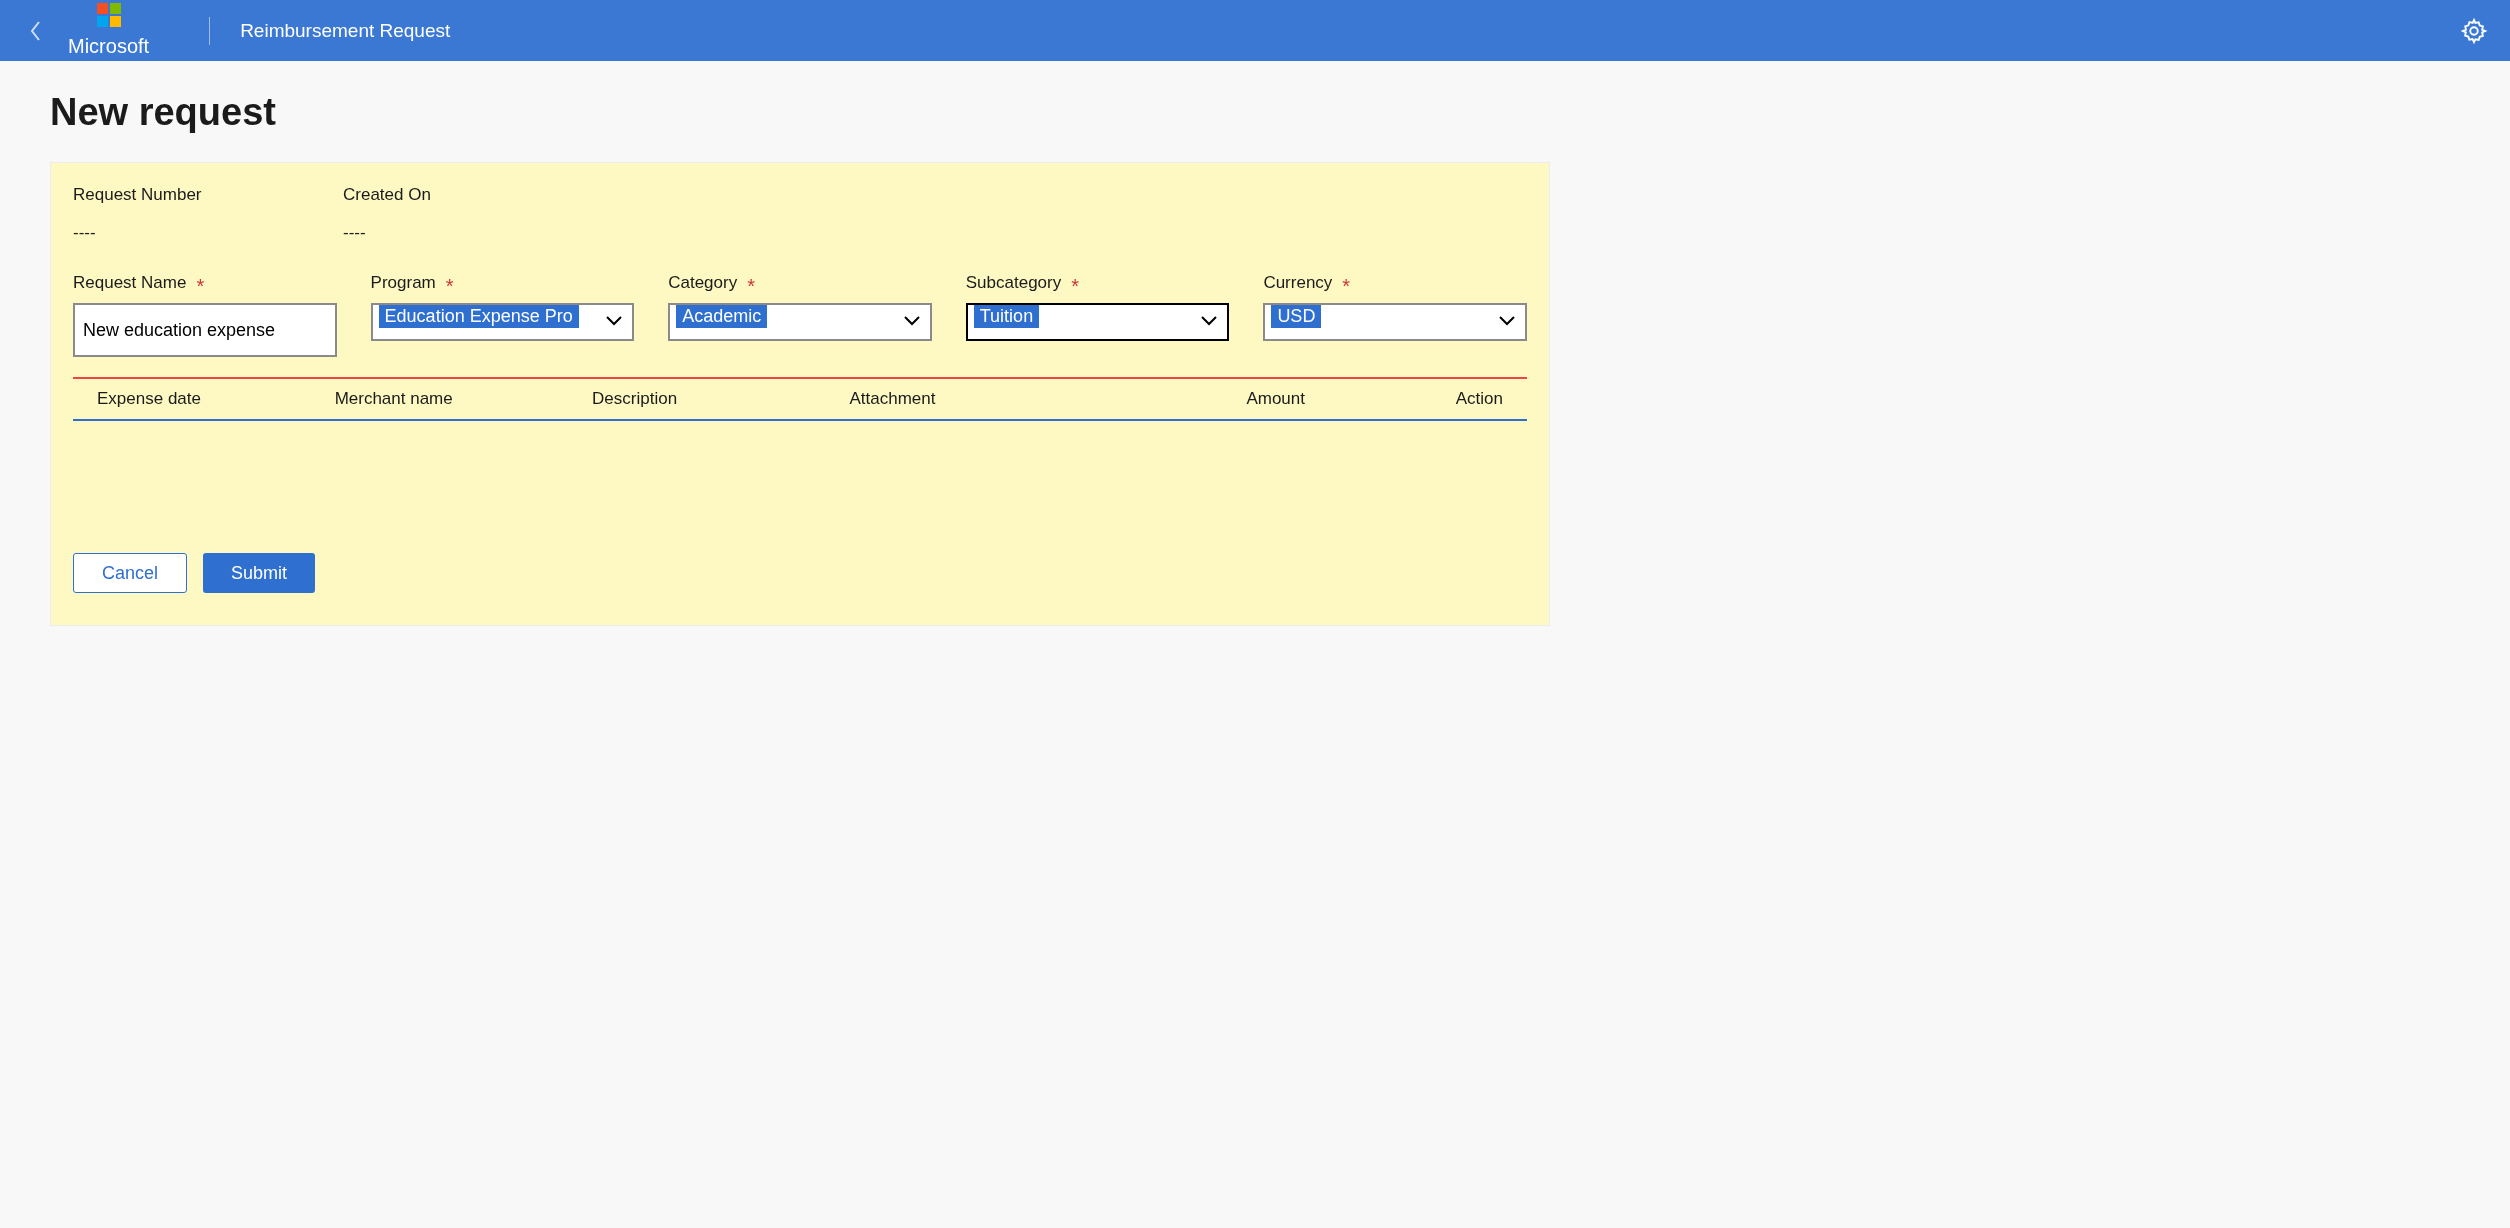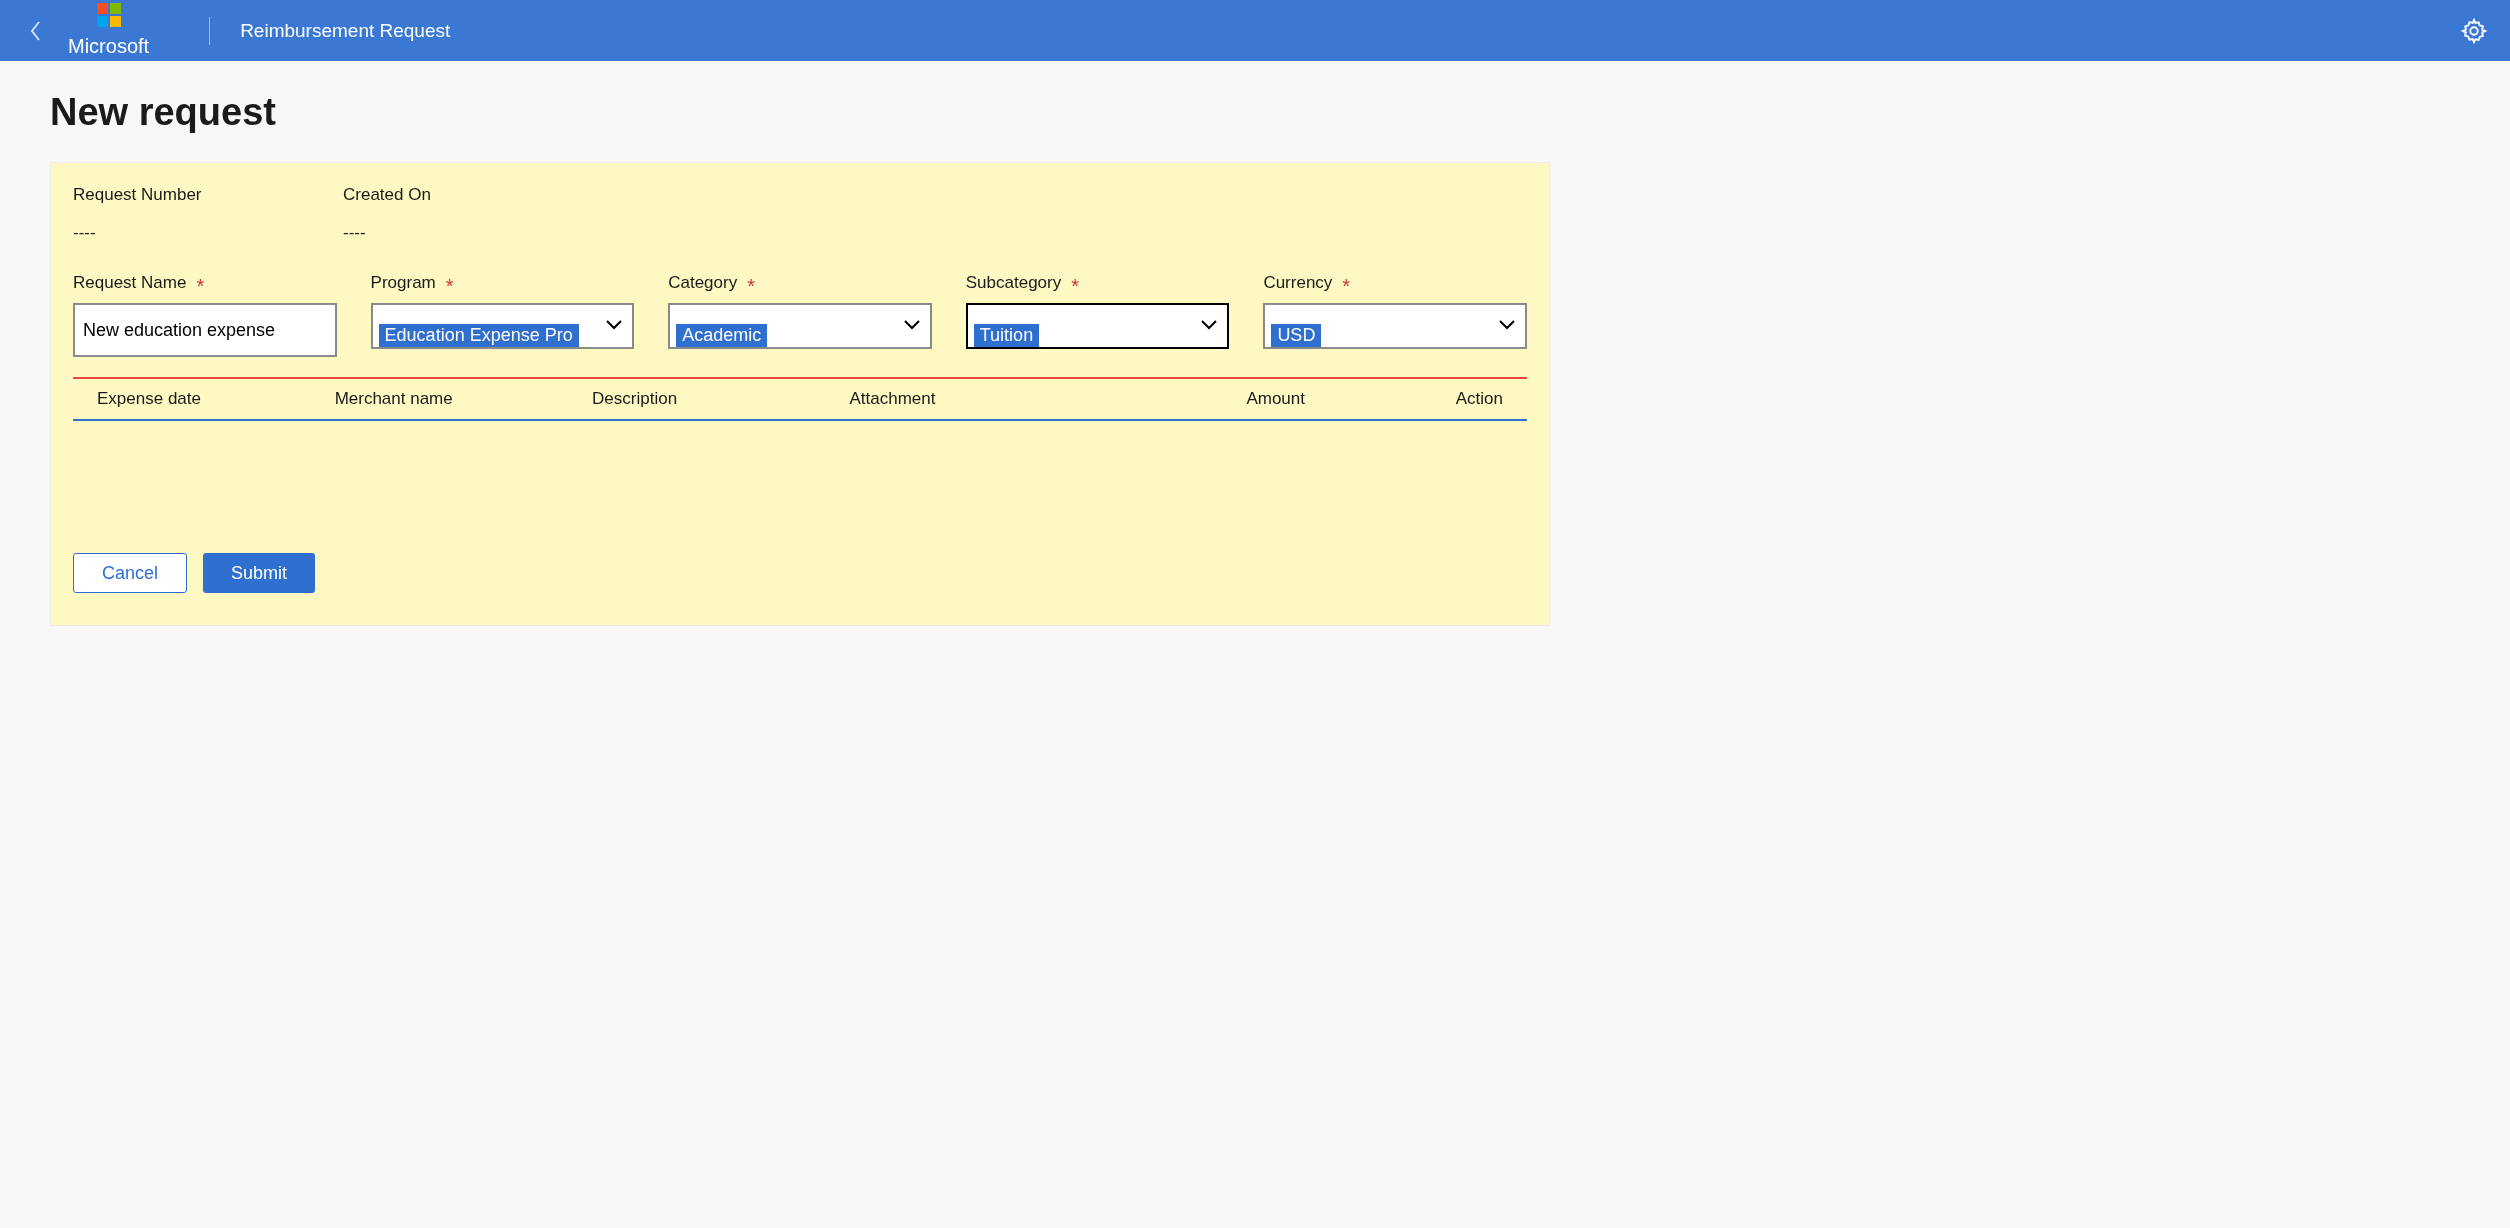--- a/index.html
+++ b/index.html
@@ -71,24 +71,24 @@
       width: 100%;
       height: 54px;
       border: 2px solid #8a8a8a;
       padding: 0 8px;
       font-size: 18px;
       outline: none;
       background:#fff;
     }
     .combo {
       position: relative;
-      height: 46px;
+      height: 38px;
       border: 2px solid #8a8a8a;
       background:#fff;
-      display:flex; align-items:flex-end;
+      display:flex; align-items:flex-start;
       padding: 0 36px 0 6px;
       cursor: pointer;
     }
     .combo.focused { border-color:#000; }
     .combo .sel {
       background:#2f6fd0;
       color:#fff;
       padding: 1px 6px;
       font-size: 18px;
       white-space: nowrap;

